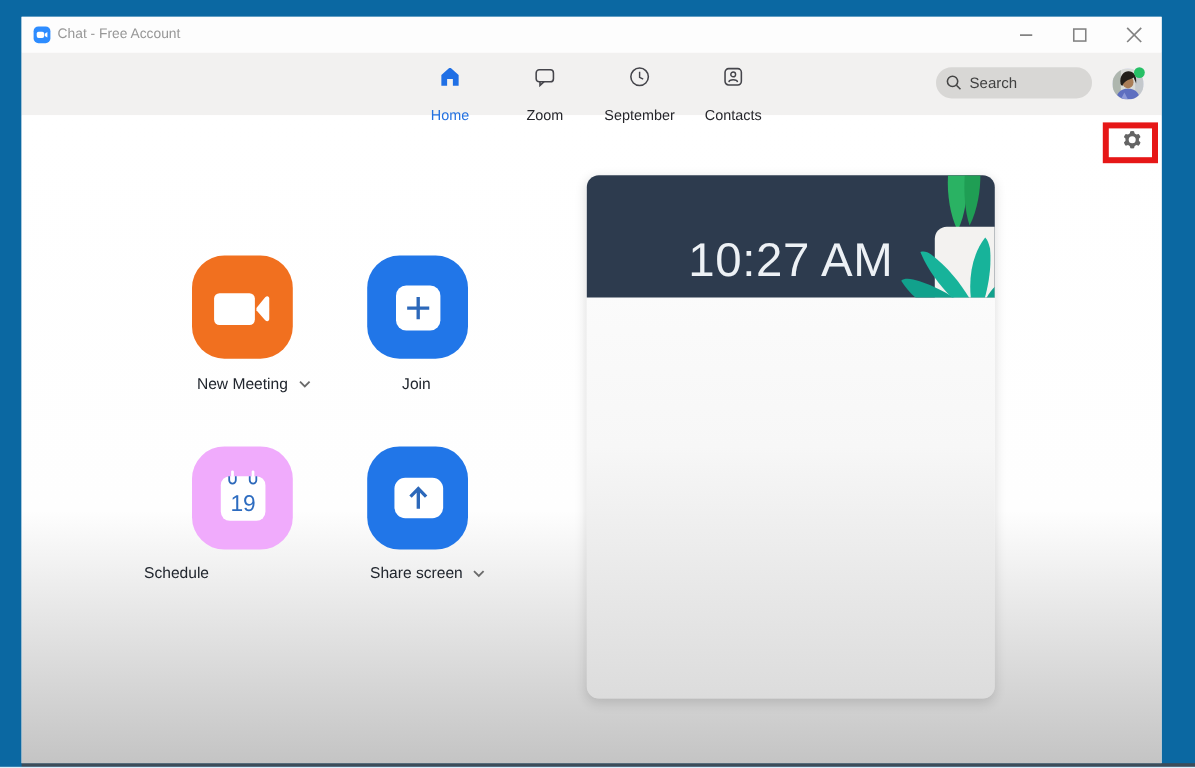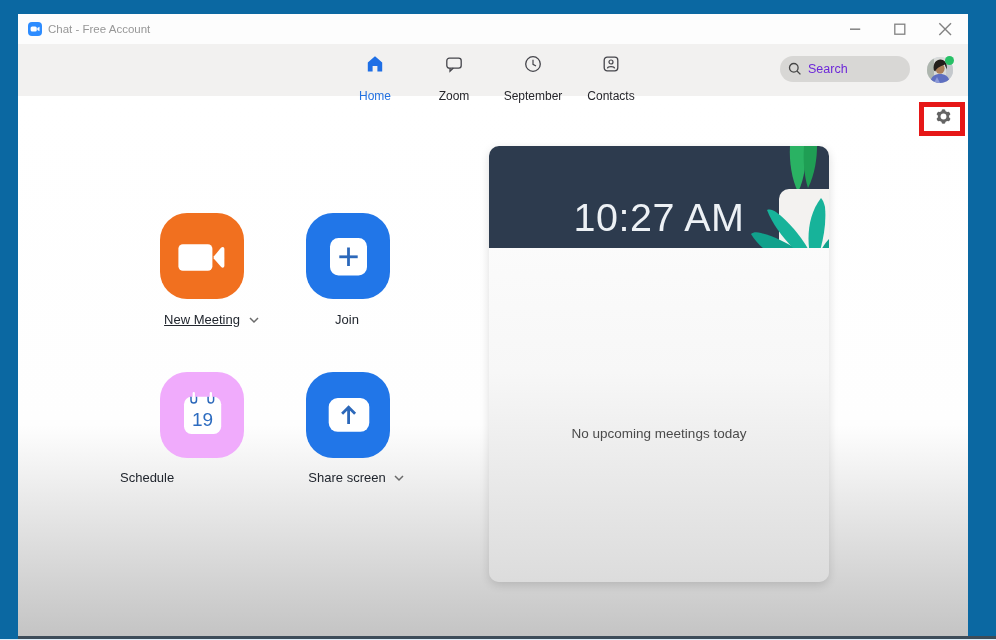--- a/index.html
+++ b/index.html
@@ -21,21 +21,21 @@
   background:linear-gradient(180deg,#ffffff 0%,#fefefe 61%,#c4c4c4 100%); }
 
 
 .tab { top:55px; width:80px; text-align:center; }
 .tab svg { display:block; margin:0 auto; }
 .tab .lbl { font-size:12px; margin-top:16px; color:#26262b; }
 .tab.active .lbl { color:#2371e0; }
 
 
 .search { width:130px; height:26px; border-radius:13px; background:#d8d7d5; }
-.search .txt { position:absolute; left:28px; top:6px; font-size:12.5px; color:#6d28d9; }
+.search .txt { position:absolute; left:28px; top:6px; font-size:12.5px; color:#404040; }
 
 
 .avatar { left:908px; top:43px; width:26px; height:26px; border-radius:50%; overflow:hidden; background:#cfd4e8; }
 .status { left:926px; top:42px; width:9px; height:9px; border-radius:50%; background:#27c066; }
 
 
 .redbox { left:919px; top:102px; width:46px; height:34px; border:5px solid #e61717; background:transparent; }
 
 
 .bigbtn { width:84px; height:86px; border-radius:27px; }
@@ -158,21 +158,21 @@
     <text x="42.6" y="53.5" font-family="Liberation Sans" font-size="19" fill="#2d6cc0" text-anchor="middle">19</text>
   </svg>
 </div>
 <div class="abs bigbtn b-share">
   <svg width="84" height="86" viewBox="0 0 84 86">
     <rect x="22.7" y="26.1" width="40.6" height="33.7" rx="9" fill="#fff"></rect>
     <path d="M42.6 52 L42.6 35.5 M36.1 41.8 L42.6 35.2 L49.1 41.8" fill="none" stroke="#2c68ba" stroke-width="2.8"></path>
   </svg>
 </div>
 
-<div class="abs blabel" style="left:120px; top:312px; width:164px; text-align:center;text-decoration:underline;">New Meeting</div>
+<div class="abs blabel" style="left:120px; top:312px; width:164px; text-align:center;">New Meeting</div>
 <svg class="abs" style="left:248px; top:316px;" width="12" height="8" viewBox="0 0 12 8">
     <path d="M2 2 L6 6 L10 2" fill="none" stroke="#6a6a6a" stroke-width="1.5"></path>
   </svg>
 <div class="abs blabel" style="left:265px; top:312px; width:164px; text-align:center;">Join</div>
 <div class="abs blabel" style="left:120px; top:470px; width:164px; ">Schedule</div>
 <div class="abs blabel" style="left:265px; top:470px; width:164px; text-align:center;">Share screen</div>
 <svg class="abs" style="left:393px; top:474px;" width="12" height="8" viewBox="0 0 12 8">
     <path d="M2 2 L6 6 L10 2" fill="none" stroke="#6a6a6a" stroke-width="1.5"></path>
   </svg>
 
@@ -183,14 +183,13 @@
       <path d="M67 0 L80 0 C80 12 78 28 71 42 C67 30 66 14 67 0 Z" fill="#1f9e54"></path>
       <rect x="42" y="43" width="62" height="80" rx="10" fill="#f3f2f0"></rect>
       <path d="M70 118 C48 117 26 108 14 88 C16 86 20 86 24 87 C44 92 62 104 72 112 Z" fill="#11a18c"></path>
       <path d="M72 116 C54 102 38 84 30 64 C33 63 36 64 39 66 C55 78 68 96 75 110 Z" fill="#17b39a"></path>
       <path d="M75 118 C69 96 70 70 84 52 C86 54 87 57 88 61 C90 82 84 104 79 116 Z" fill="#17b39a"></path>
       <path d="M78 118 C83 104 88 97 92 93 L92 118 Z" fill="#11a18c"></path>
       <rect x="15" y="115" width="85" height="30" rx="8" fill="#f4f3f1"></rect>
     </svg>
     <div class="clock">10:27 AM</div>
   </div>
-  <div class="noup">No upcoming meetings today</div>
 </div>
 
 </body></html>

